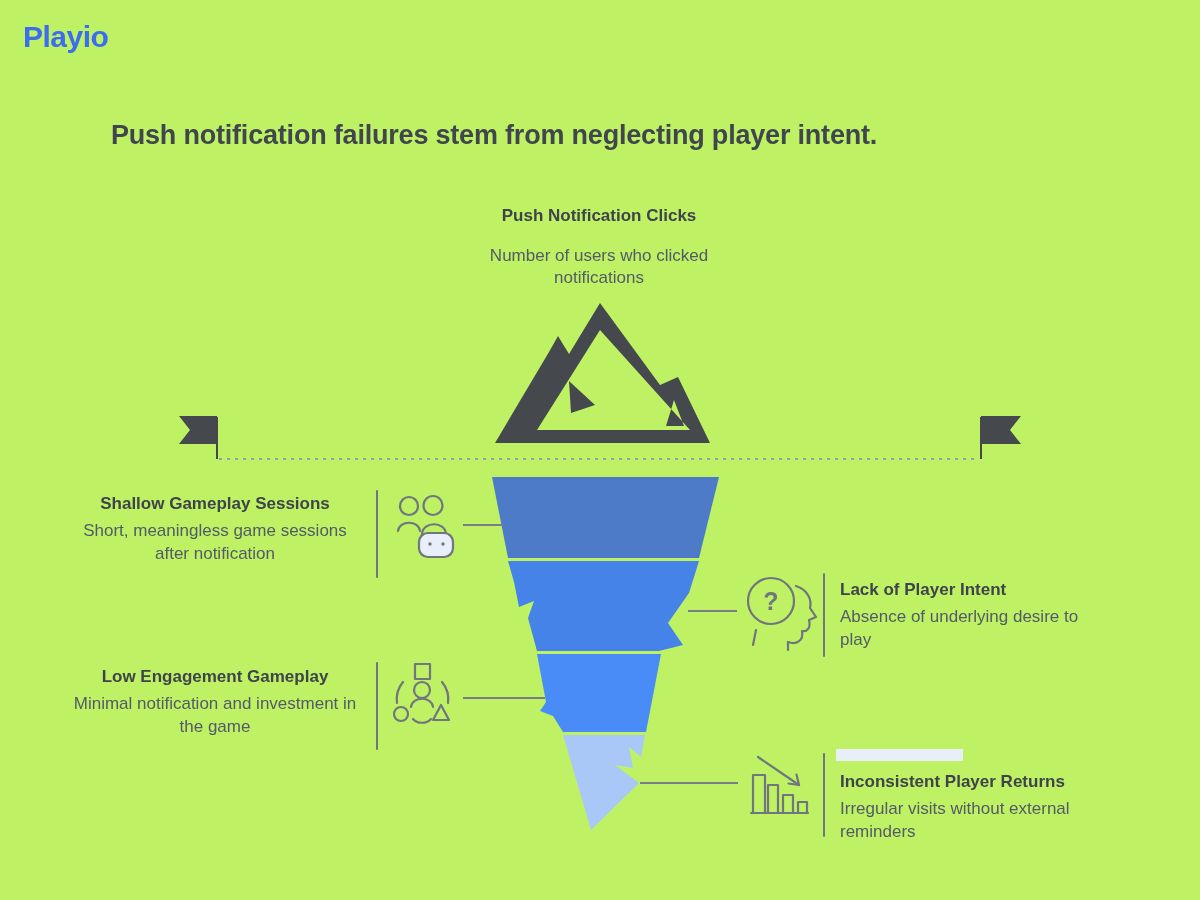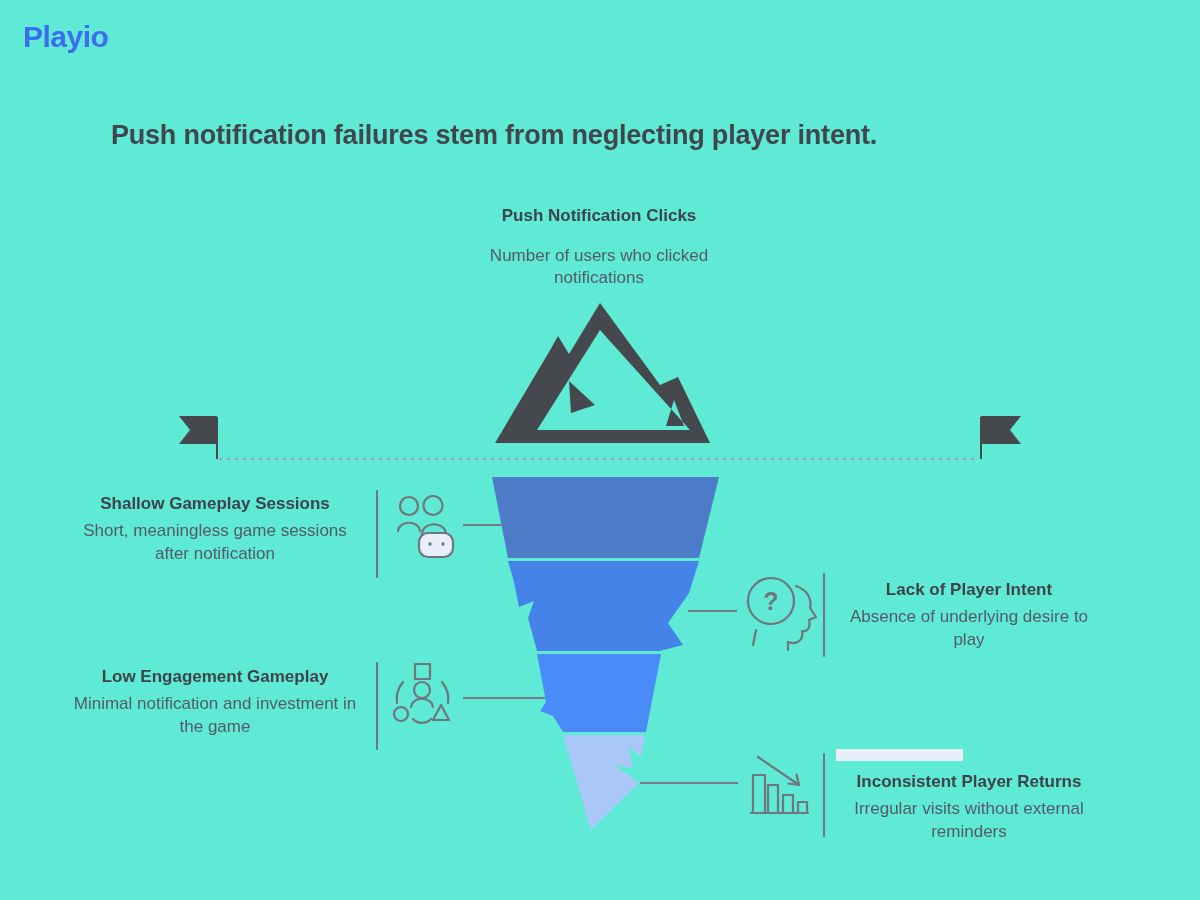--- a/index.html
+++ b/index.html
@@ -15,42 +15,42 @@
 
   .stage-title{left:399px;top:206px;width:400px;text-align:center;
                font-size:17px;font-weight:700;color:#3f434c;}
   .stage-desc{left:474px;top:245px;width:250px;text-align:center;
               font-size:17px;line-height:1.3;color:#545a68;}
 
   .callout{width:290px;}
   .callout .c-title{font-size:17px;font-weight:700;color:#3f434c;line-height:1.2;}
   .callout .c-desc{margin-top:6px;font-size:17px;line-height:1.32;color:#545a68;}
   .callout.left{text-align:center;}
-  .callout.right{text-align:center;width:258px;}
+  .callout.right{text-align:left;width:258px;}
 
   .callout-l1{left:70px;top:494px;}
   .callout-l2{left:70px;top:667px;}
   .callout-r1{left:840px;top:580px;}
   .callout-r2{left:840px;top:772px;}
 
   .divider{width:2px;background:#70757e;border-radius:1px;}
   .div-l1{left:376px;top:490px;height:88px;}
   .div-l2{left:376px;top:662px;height:88px;}
   .div-r1{left:823px;top:573px;height:84px;}
   .div-r2{left:823px;top:753px;height:84px;}
 
   .cover-patch{left:836px;top:749px;width:127px;height:12px;}
 
   svg{display:block;}
   .icon-stroke{stroke:#70757e;stroke-width:2.2;fill:none;stroke-linecap:round;stroke-linejoin:round;}
 </style>
 </head>
 <body>
 
-<div id="app" style="background: #5eead4;">
+<div id="app" style="background: #bef264;">
 
   <div class="abs logo" style="color: rgb(60, 108, 240);">Playio</div>
 
   <div class="abs headline">Push notification failures stem from neglecting player intent.</div>
 
   <div class="abs stage-desc">Number of users who clicked notifications</div>
   <div class="abs stage-title">Push Notification Clicks</div>
 
   <svg class="abs" style="left:0;top:0;" width="1200" height="900" viewBox="0 0 1200 900">
 

